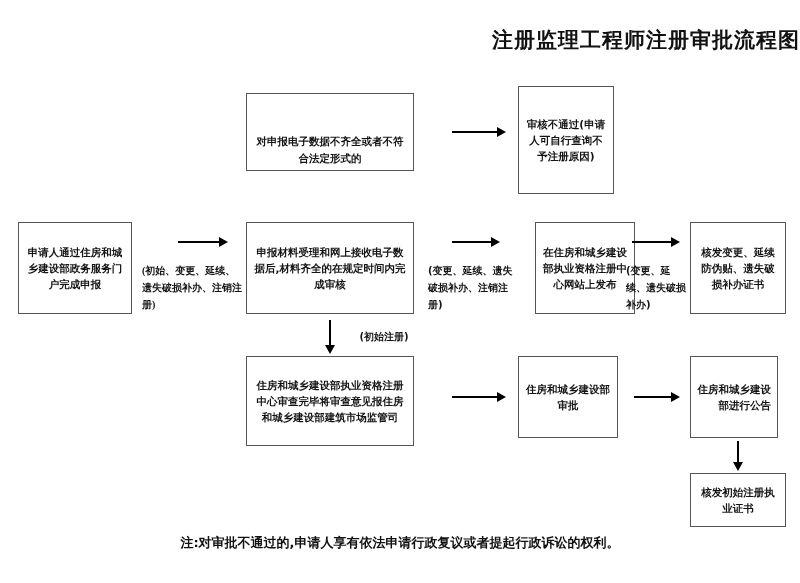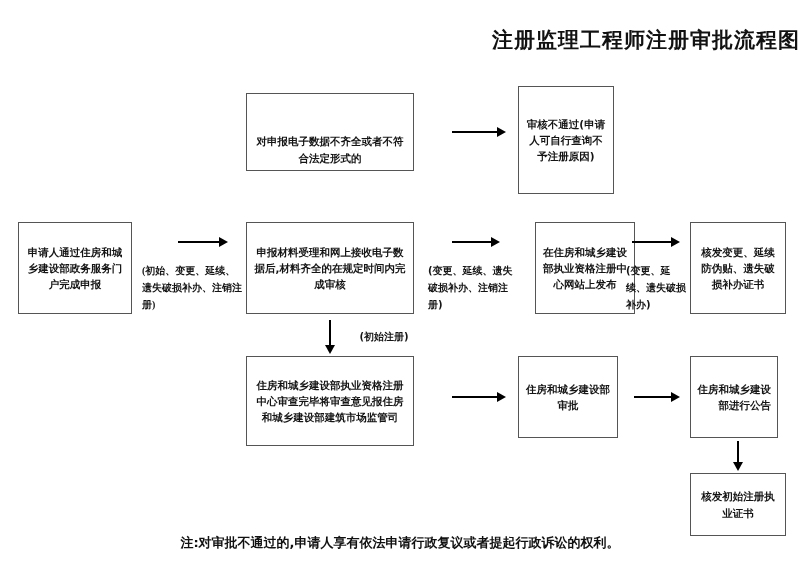--- a/index.html
+++ b/index.html
@@ -198,19 +198,19 @@
 
   <div class="box" style="left:690px; top:356px; width:88px; height:82px;text-align:right;">
     <span>住房和城乡建设部进行公告</span>
   </div>
 
   <div class="arrow-v" style="left:732px; top:441px; width:12px; height:30px;">
     <div class="shaft"></div>
     <div class="head"></div>
   </div>
 
-  <div class="box" style="left:690px; top:473px; width:96px; height:63px;">
+  <div class="box" style="left:690px; top:473px; width:96px; height:54px;">
     <span>核发初始注册执业证书</span>
   </div>
 
   <div class="footnote">注:对审批不通过的,申请人享有依法申请行政复议或者提起行政诉讼的权利。</div>
 
 </div>
 
 </body></html>

